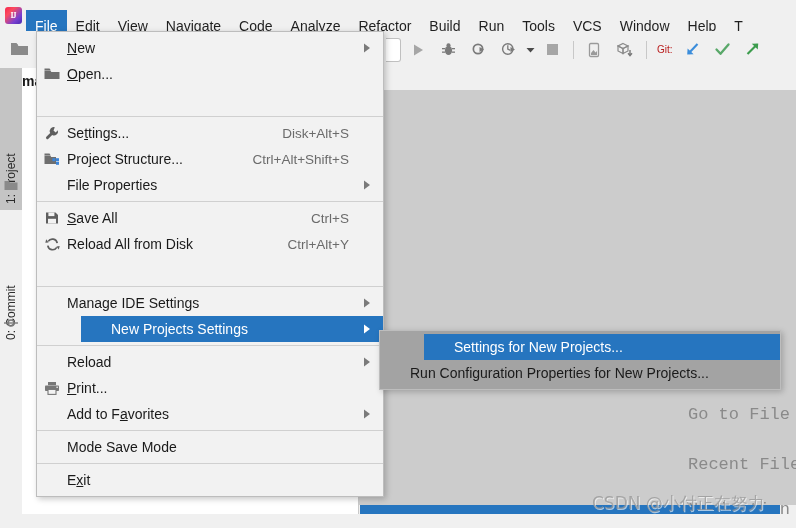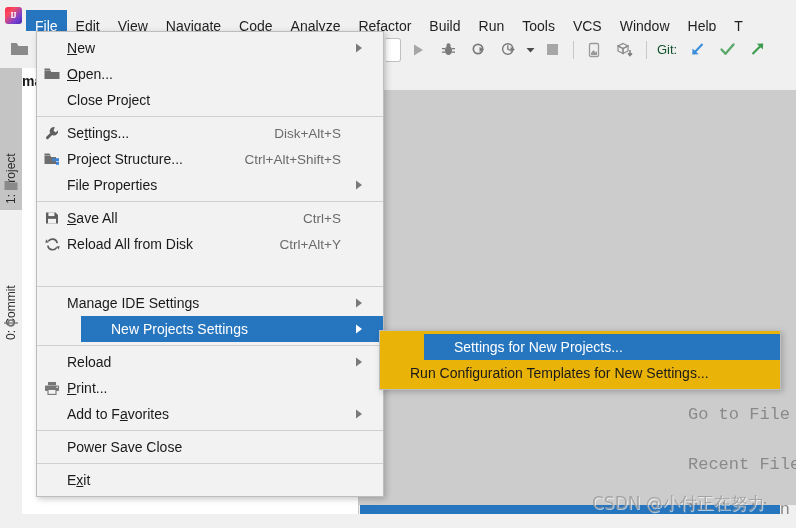--- a/index.html
+++ b/index.html
@@ -107,22 +107,22 @@
     width: 30px; height: 30px;
     display: flex; align-items: center; justify-content: center;
     cursor: default;
   }
   .tb-sep {
     width: 1px; height: 18px;
     background: #c8c8c8;
     margin: 0 6px;
   }
   .git-label {
-    font-size: 13px;
-    color: #14532d;
+    font-size: 10px;
+    color: #b91c1c;
     margin: 0 5px 0 4px;
   }
 
   
   #left-stripe {
     position: absolute;
     left: 0; top: 68px;
     width: 22px; height: 460px;
     background: #f0f0f0;
     border-right: 1px solid #dcdcdc;
@@ -209,21 +209,21 @@
     box-shadow: 2px 2px 6px rgba(0,0,0,0.22);
     padding: 3px 0 3px 0;
     box-sizing: border-box;
     z-index: 50;
   }
   .mi {
     position: relative;
     height: 26px;
     display: flex;
     align-items: center;
-    padding: 0 16px 0 0;
+    padding: 0 8px 0 0;
     cursor: default;
     box-sizing: border-box;
   }
   .mi.hl { background: #2675bf; margin-left: 44px; }
   .mi.hl .mi-label, .mi.hl .mi-accel { color: #ffffff; }
   .mi-icon {
     width: 30px;
     min-width: 30px;
     height: 26px;
     display: flex;
@@ -255,21 +255,21 @@
     height: 1px;
     background: #d0d0d0;
     margin: 3px 0;
   }
 
   
   #sub-menu {
     position: absolute;
     left: 379px; top: 330px;
     width: 402px;
-    background: #eab308;
+    background: #a3a3a3;
     border: 1px solid #bdbdbd;
     box-shadow: 2px 2px 6px rgba(0,0,0,0.22);
     padding: 3px 0;
     box-sizing: border-box;
     z-index: 60;
   }
   #sub-menu .mi-label { font-size: 14px; }
 
   
   #watermark {
@@ -483,21 +483,20 @@
           <svg width="16" height="14" viewBox="0 0 16 14">
             <path d="M0.5 1.5 L5.5 1.5 L6.8 3.2 L0.5 3.2 Z" fill="#6e6e6e"></path>
             <path d="M0.5 3.4 L6.2 3.4 L7.4 5 L15.5 5 L15.5 12 L0.5 12 Z" fill="#6e6e6e"></path>
           </svg>
         </div>
         <div class="mi-label"><span class="mnemonic">O</span>pen...</div>
         <div class="mi-arrow"></div>
       </div>
       <div class="mi">
         <div class="mi-icon"></div>
-        <div class="mi-label">Close Project</div>
         <div class="mi-arrow"></div>
       </div>
       <div class="menu-sep"></div>
       <div class="mi">
         <div class="mi-icon">
           <svg width="15" height="15" viewBox="0 0 15 15">
             <path d="M9.8 1.2 A4 4 0 0 0 5.2 6.9 L1.4 10.7 A1.4 1.4 0 0 0 3.4 12.7 L7.2 8.9 A4 4 0 0 0 12.9 4.3 L10.6 6.6 L8.5 4.5 Z" fill="#5e5e5e"></path>
           </svg>
         </div>
         <div class="mi-label">Se<span class="mnemonic">t</span>tings...</div>
@@ -603,37 +602,37 @@
         <div class="mi-label">Add to F<span class="mnemonic">a</span>vorites</div>
         <div class="mi-arrow">
           <svg width="8" height="10" viewBox="0 0 8 10">
             <path d="M1 0.5 L7 5 L1 9.5 Z" fill="#7a7a7a"></path>
           </svg>
         </div>
       </div>
       <div class="menu-sep"></div>
       <div class="mi">
         <div class="mi-icon"></div>
-        <div class="mi-label">Power Save Close</div>
+        <div class="mi-label">Mode Save Mode</div>
         <div class="mi-arrow"></div>
       </div>
       <div class="menu-sep"></div>
       <div class="mi">
         <div class="mi-icon"></div>
         <div class="mi-label">E<span class="mnemonic">x</span>it</div>
         <div class="mi-arrow"></div>
       </div>
     </div>
 
   <div id="sub-menu">
       <div class="mi hl">
         <div class="mi-icon"></div>
         <div class="mi-label">Settings for New Projects...</div>
       </div>
       <div class="mi">
         <div class="mi-icon"></div>
-        <div class="mi-label">Run Configuration Templates for New Settings...</div>
+        <div class="mi-label">Run Configuration Properties for New Projects...</div>
       </div>
     </div>
 
   <div id="watermark">CSDN @小付正在努力</div>
 
 </div>
 
 </body></html>

